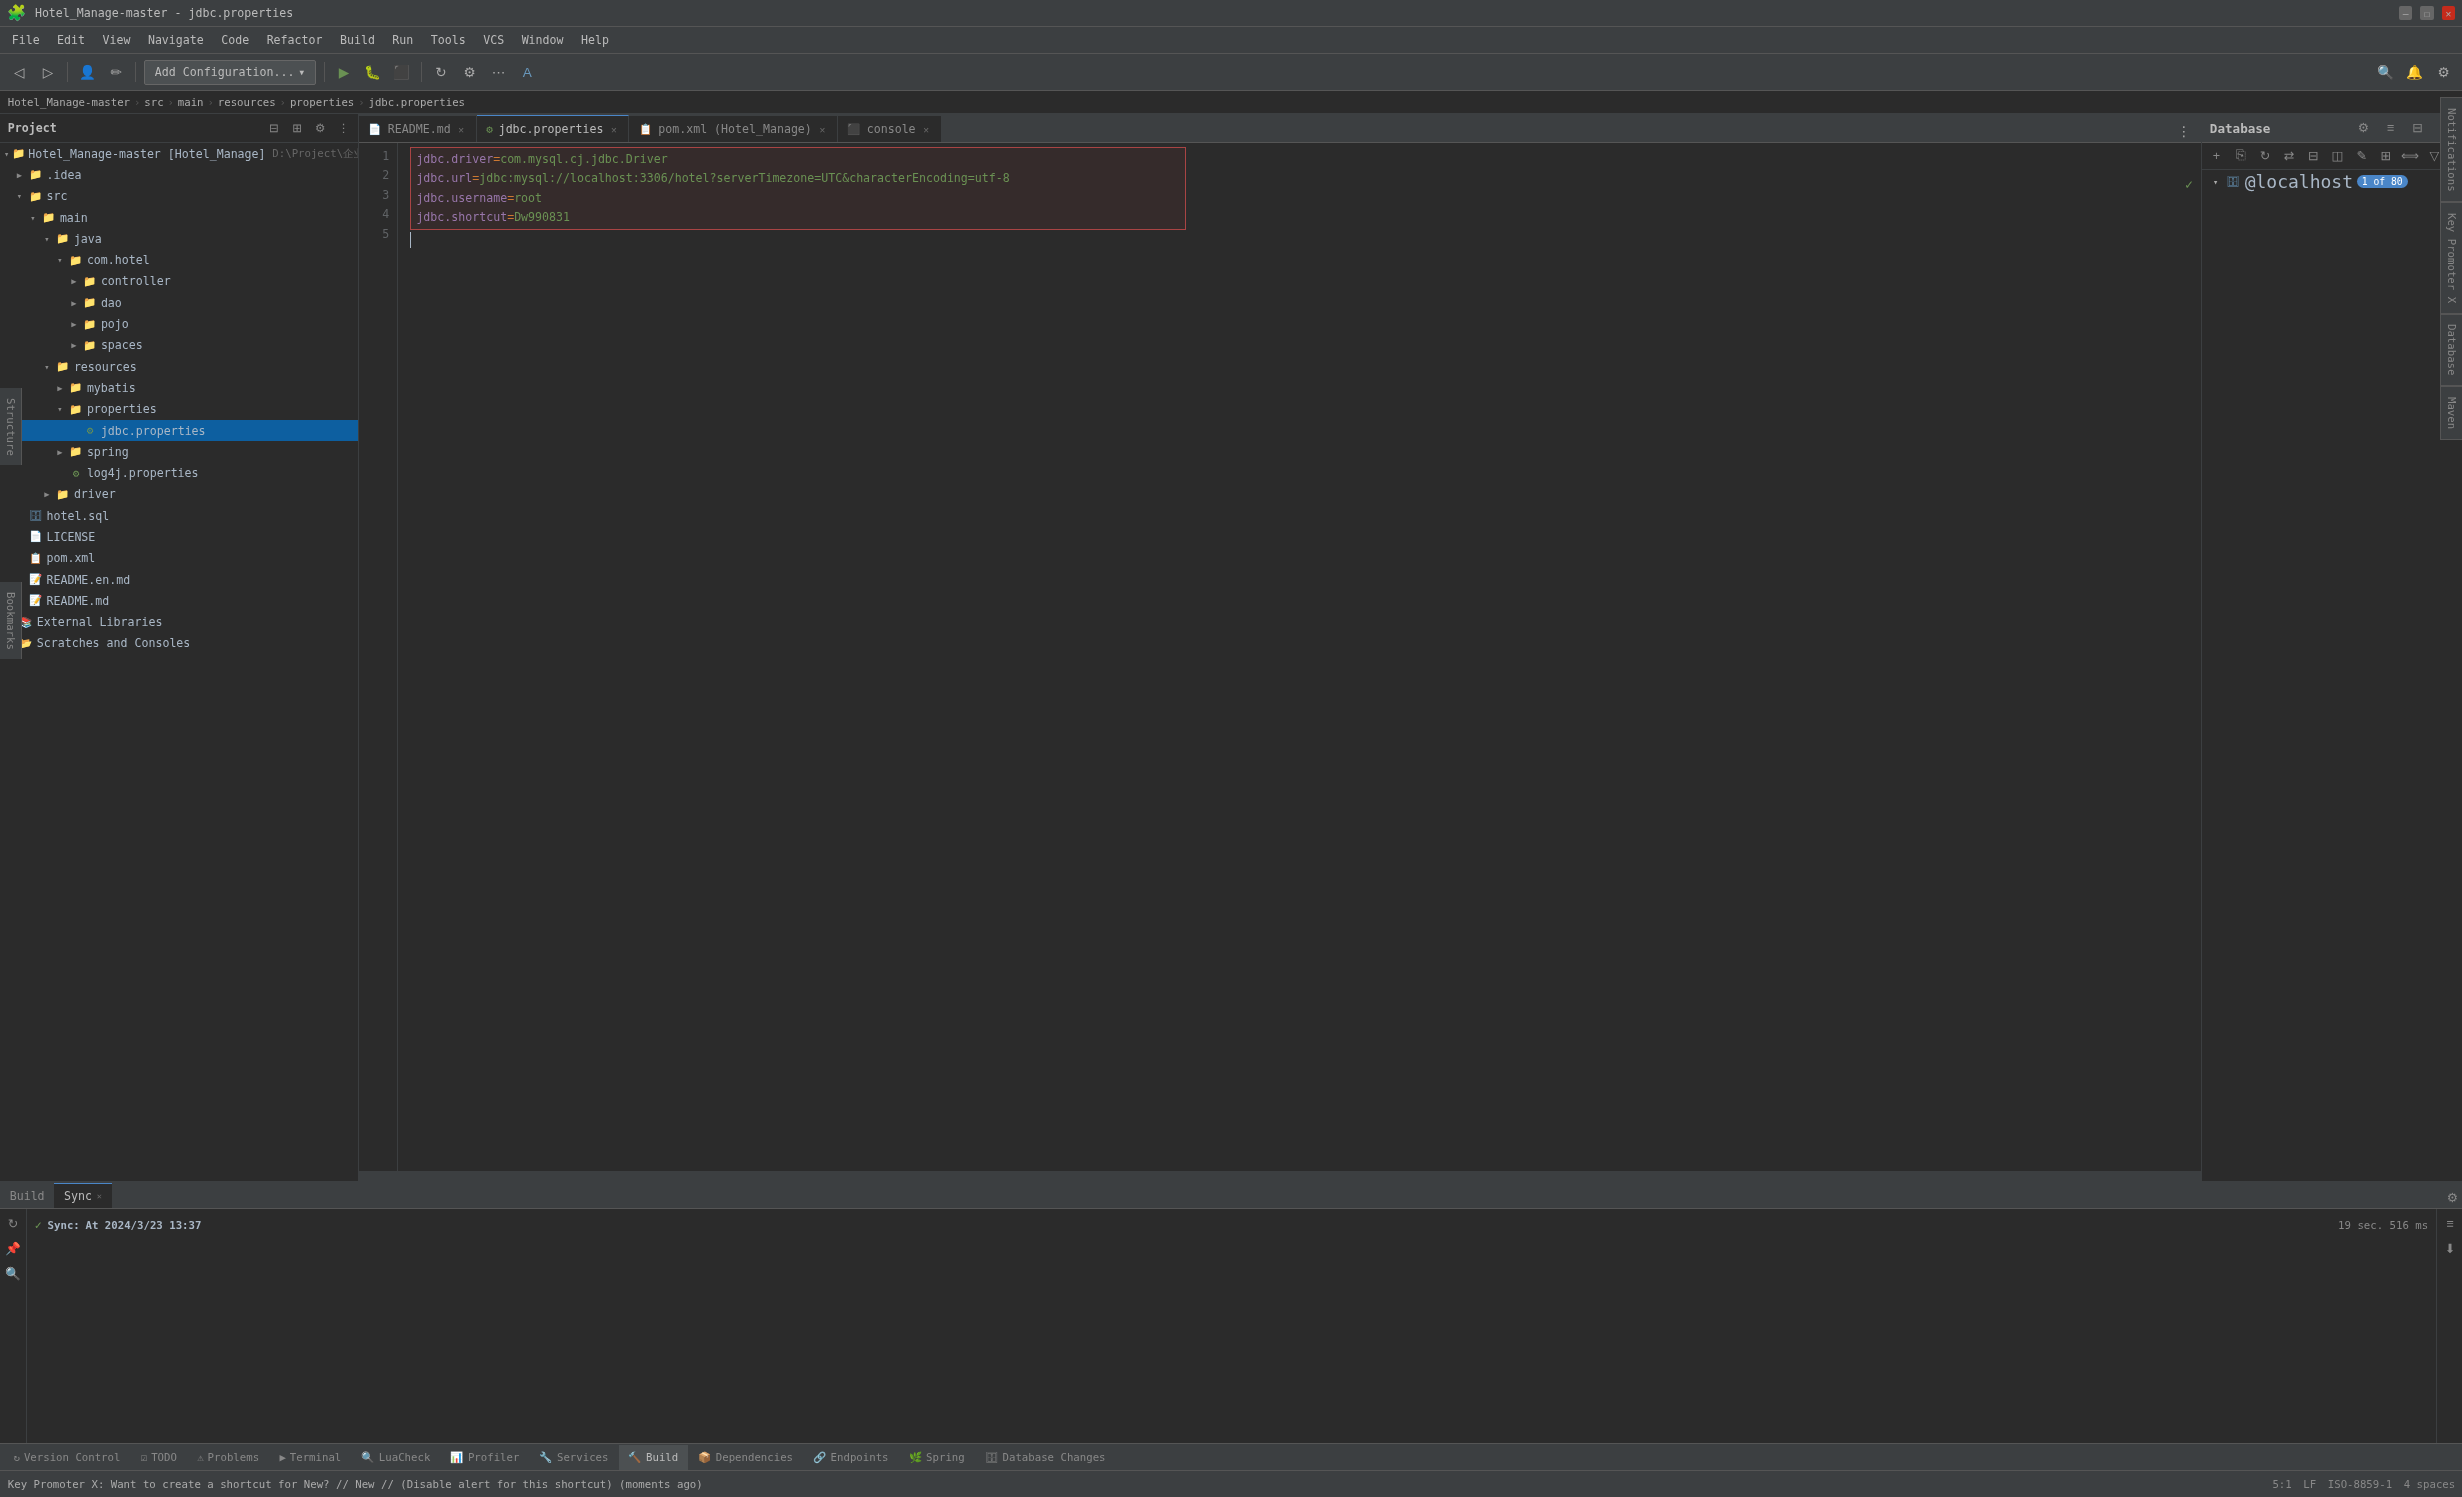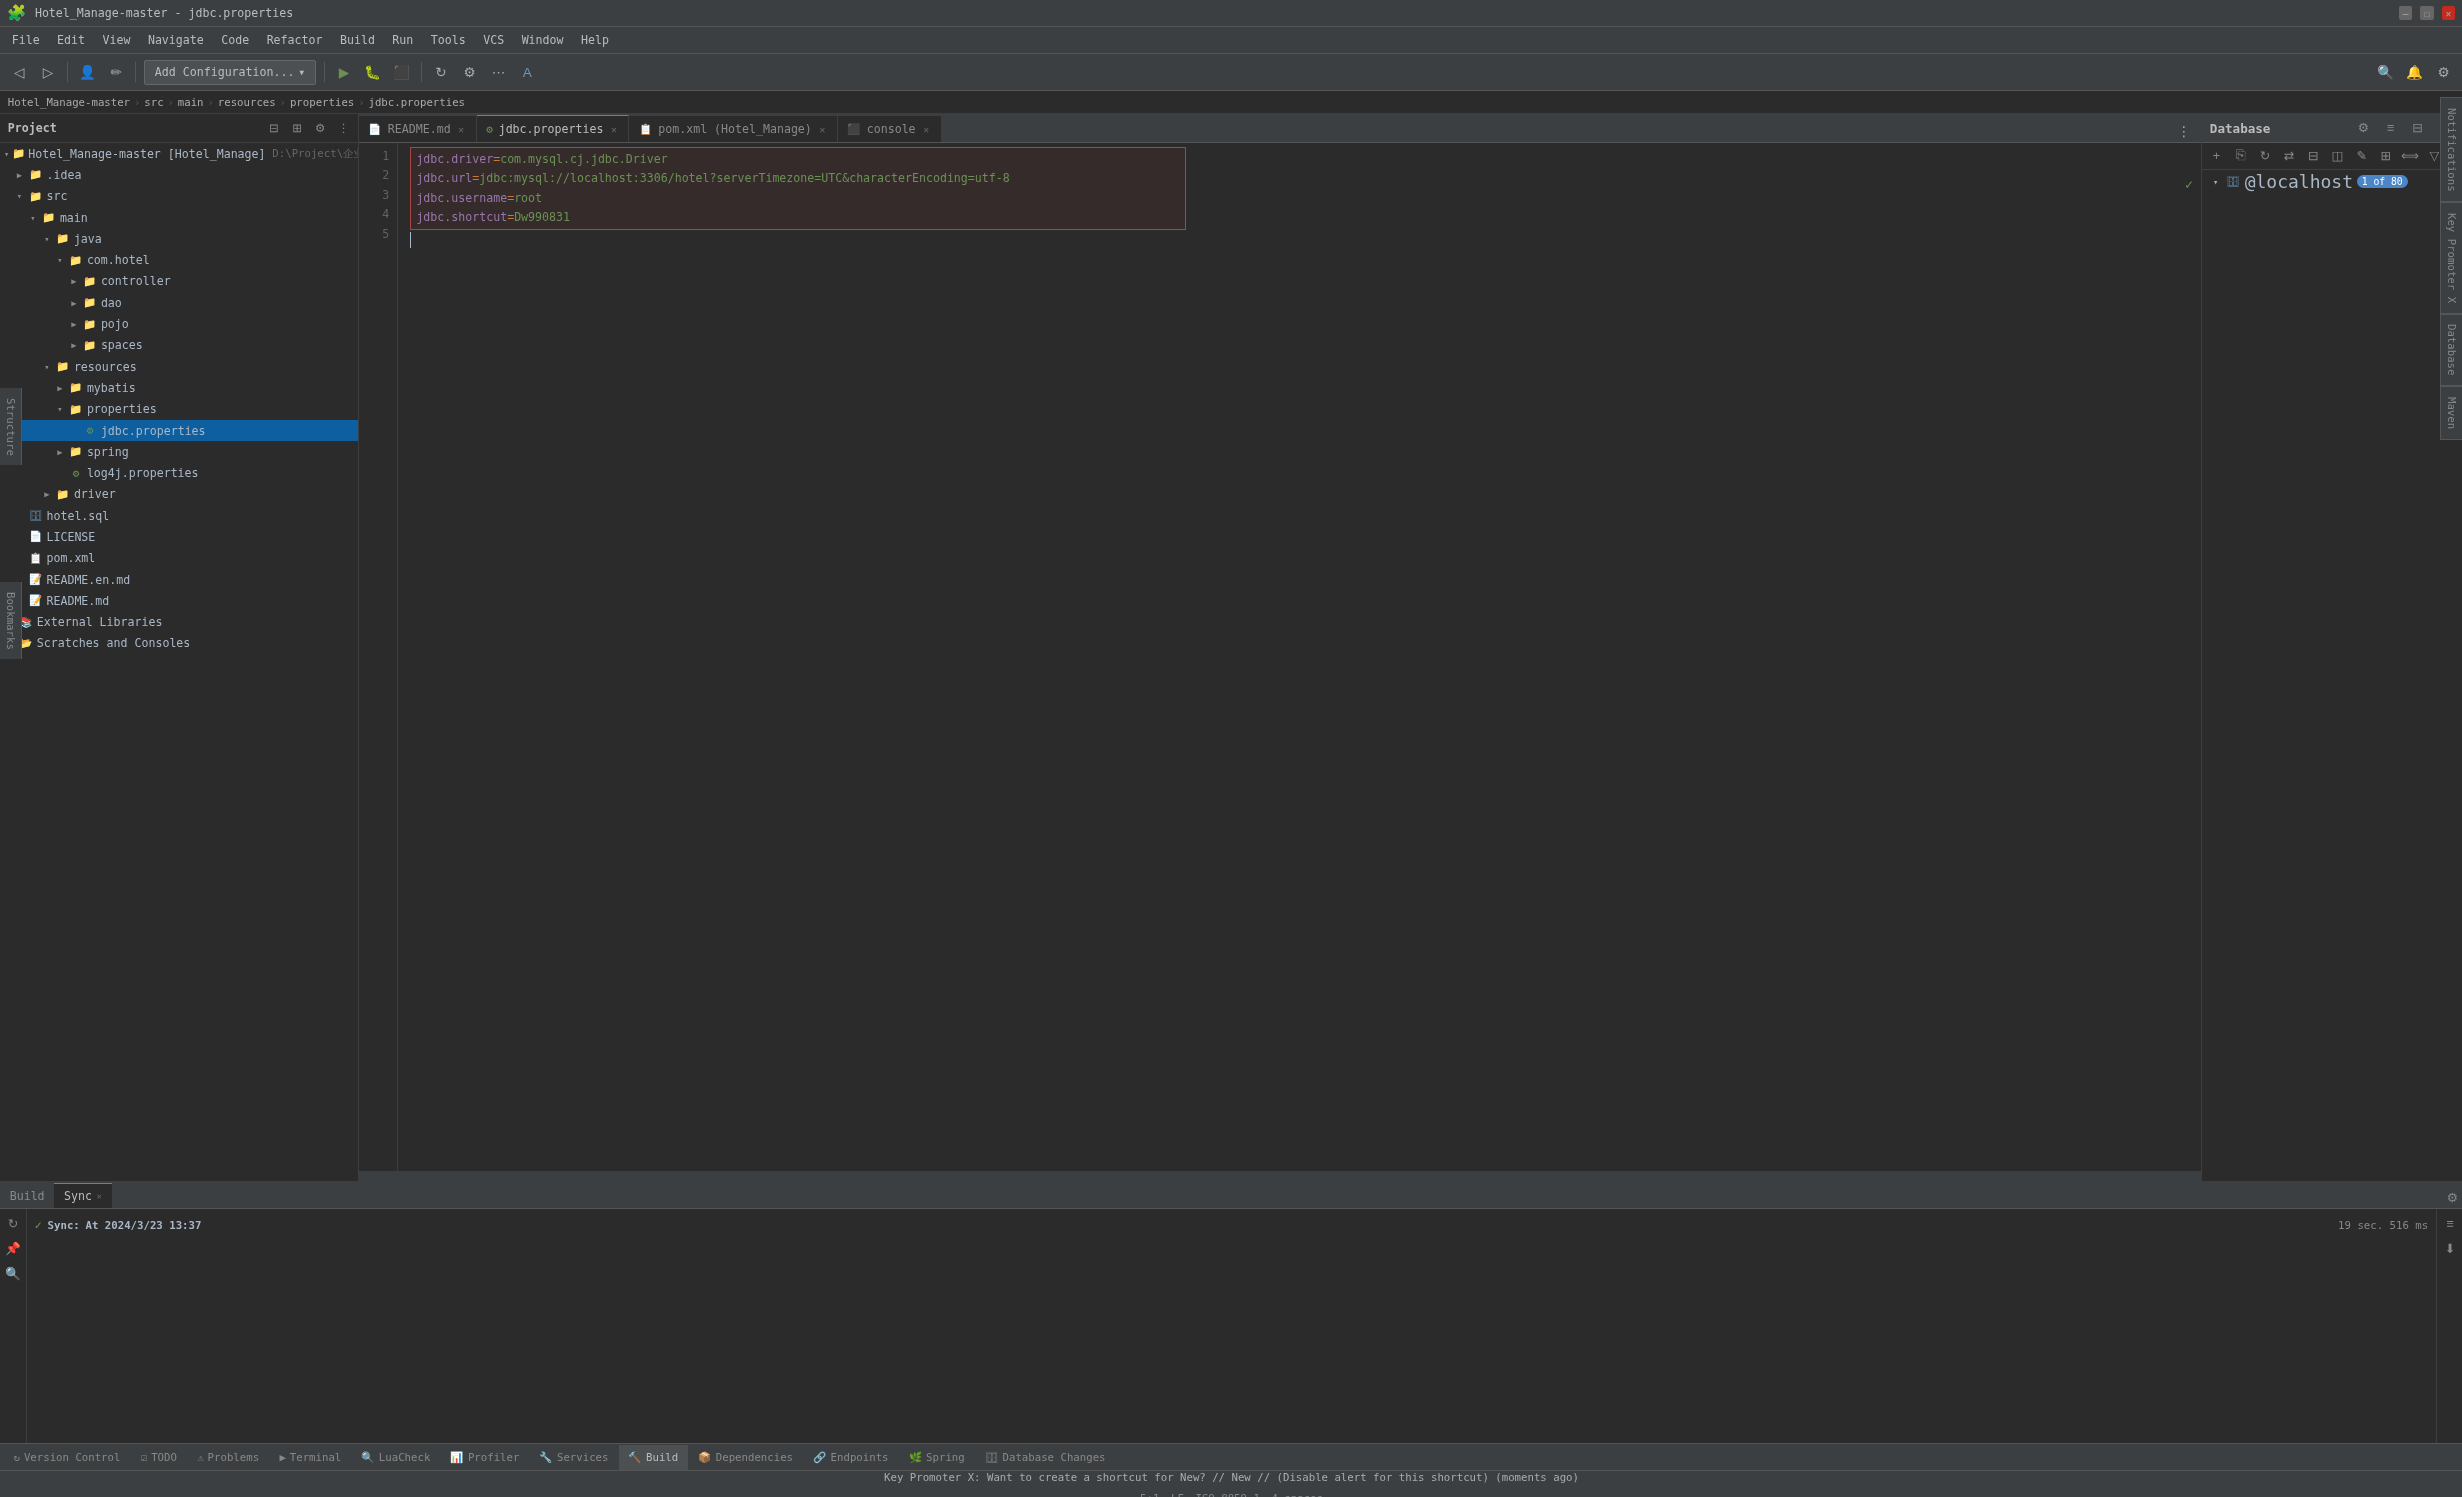--- a/index.html
+++ b/index.html
@@ -410,21 +410,20 @@
     .status-bar {
       height: 27px;
       background: #3c3f41;
       display: flex;
       align-items: center;
       padding: 0 7.8px;
       gap: 7.8px;
       border-top: 1px solid #555;
       font-size: 10.7px;
       color: #888;
-      flex-direction: column;
     }
     .status-left {
       display: flex;
       align-items: center;
       gap: 11.6px;
       flex: 1;
     }
     .status-right {
       display: flex;
       align-items: center;

